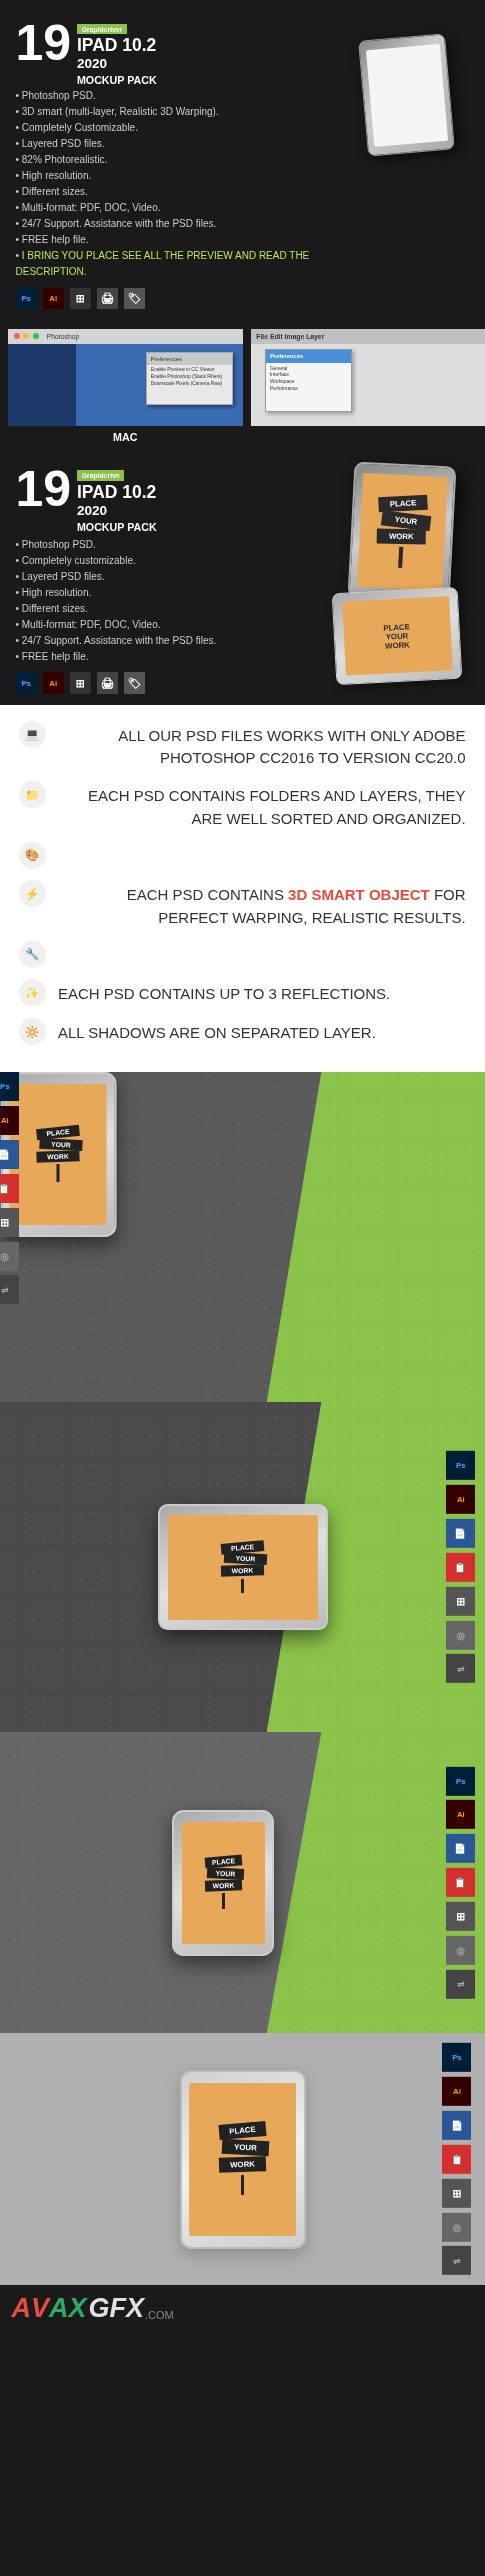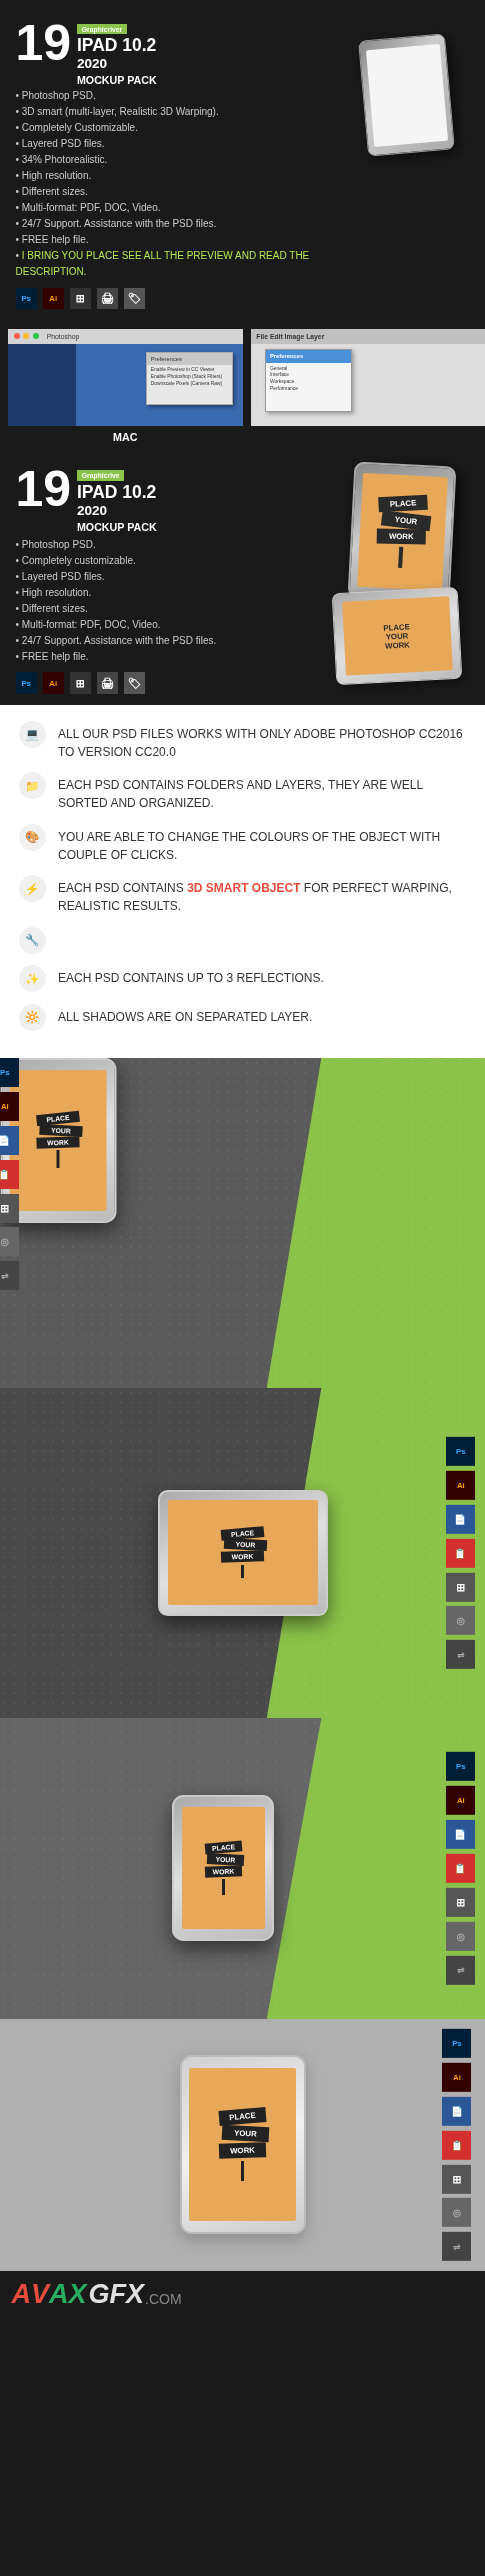--- a/index.html
+++ b/index.html
@@ -203,24 +203,25 @@
       border-radius: 50%;
       display: flex;
       align-items: center;
       justify-content: center;
       flex-shrink: 0;
     }
     .feature-icon-inner {
       font-size: 11.6px;
     }
     .feature-text {
-      font-size: 12px;
+      font-size: 15px;
       color: #333;
       line-height: 1.5;
       padding-top: 3.9px;
+      text-align: right;
     }
     .feature-text strong {
       color: #e74c3c;
       text-transform: uppercase;
     }
 
     
     .ipad-vertical {
       width: 116px;
       height: 165px;
@@ -368,21 +369,21 @@
         <div class="hero-title">IPAD 10.2</div>
         <div class="hero-title" style="font-size:13.6px;">2020</div>
         <div style="font-size:10.7px;font-weight:900;color:#ffffff;text-transform:uppercase;">MOCKUP PACK</div>
       </div>
     </div>
     <ul class="hero-bullets">
       <li>Photoshop PSD.</li>
       <li>3D smart (multi-layer, Realistic 3D Warping).</li>
       <li>Completely Customizable.</li>
       <li>Layered PSD files.</li>
-      <li>34% Photorealistic.</li>
+      <li>82% Photorealistic.</li>
       <li>High resolution.</li>
       <li>Different sizes.</li>
       <li>Multi-format: PDF, DOC, Video.</li>
       <li>24/7 Support. Assistance with the PSD files.</li>
       <li>FREE help file.</li>
       <li style="color:#b5e853;">I BRING YOU PLACE SEE ALL THE PREVIEW AND READ THE DESCRIPTION.</li>
     </ul>
     <div class="hero-icons">
       <div class="icon-box" style="background:#001E36;color:#31A8FF;font-size:7.8px;">Ps</div>
       <div class="icon-box" style="background:#330000;color:#FF9A00;font-size:7.8px;">Ai</div>
@@ -522,21 +523,20 @@
   <div class="feature-item">
     <div class="feature-icon">
       <span class="feature-icon-inner">📁</span>
     </div>
     <p class="feature-text">EACH PSD CONTAINS FOLDERS AND LAYERS, THEY ARE WELL SORTED AND ORGANIZED.</p>
   </div>
   <div class="feature-item">
     <div class="feature-icon">
       <span class="feature-icon-inner">🎨</span>
     </div>
-    <p class="feature-text">YOU ARE ABLE TO CHANGE THE COLOURS OF THE OBJECT WITH COUPLE OF CLICKS.</p>
   </div>
   <div class="feature-item">
     <div class="feature-icon">
       <span class="feature-icon-inner">⚡</span>
     </div>
     <p class="feature-text">
       EACH PSD CONTAINS <strong>3D SMART OBJECT</strong> FOR PERFECT WARPING, REALISTIC RESULTS.
     </p>
   </div>
   <div class="feature-item">
@@ -661,16 +661,16 @@
   </div>
 </section>
 
 <footer class="footer-section">
   <div style="display:flex;align-items:baseline;gap:0;">
     <span style="font-size:27px;font-weight:900;font-style:italic;color:#e74c3c;">A</span>
     <span style="font-size:27px;font-weight:900;font-style:italic;color:#e74c3c;">V</span>
     <span style="font-size:27px;font-weight:900;font-style:italic;color:#27ae60;">A</span>
     <span style="font-size:27px;font-weight:900;font-style:italic;color:#27ae60;">X</span>
     <span style="font-size:27px;font-weight:900;font-style:italic;color:#e0e0e0;margin-left:1.9px;">GFX</span>
-    <span style="font-size:14px;color:#888;align-self:flex-end;padding-bottom:2.9px;margin-left:1px;">.COM</span>
+    <span style="font-size:11px;color:#888;align-self:flex-end;padding-bottom:2.9px;margin-left:1px;">.COM</span>
   </div>
 </footer>
 
 
 </body></html>

